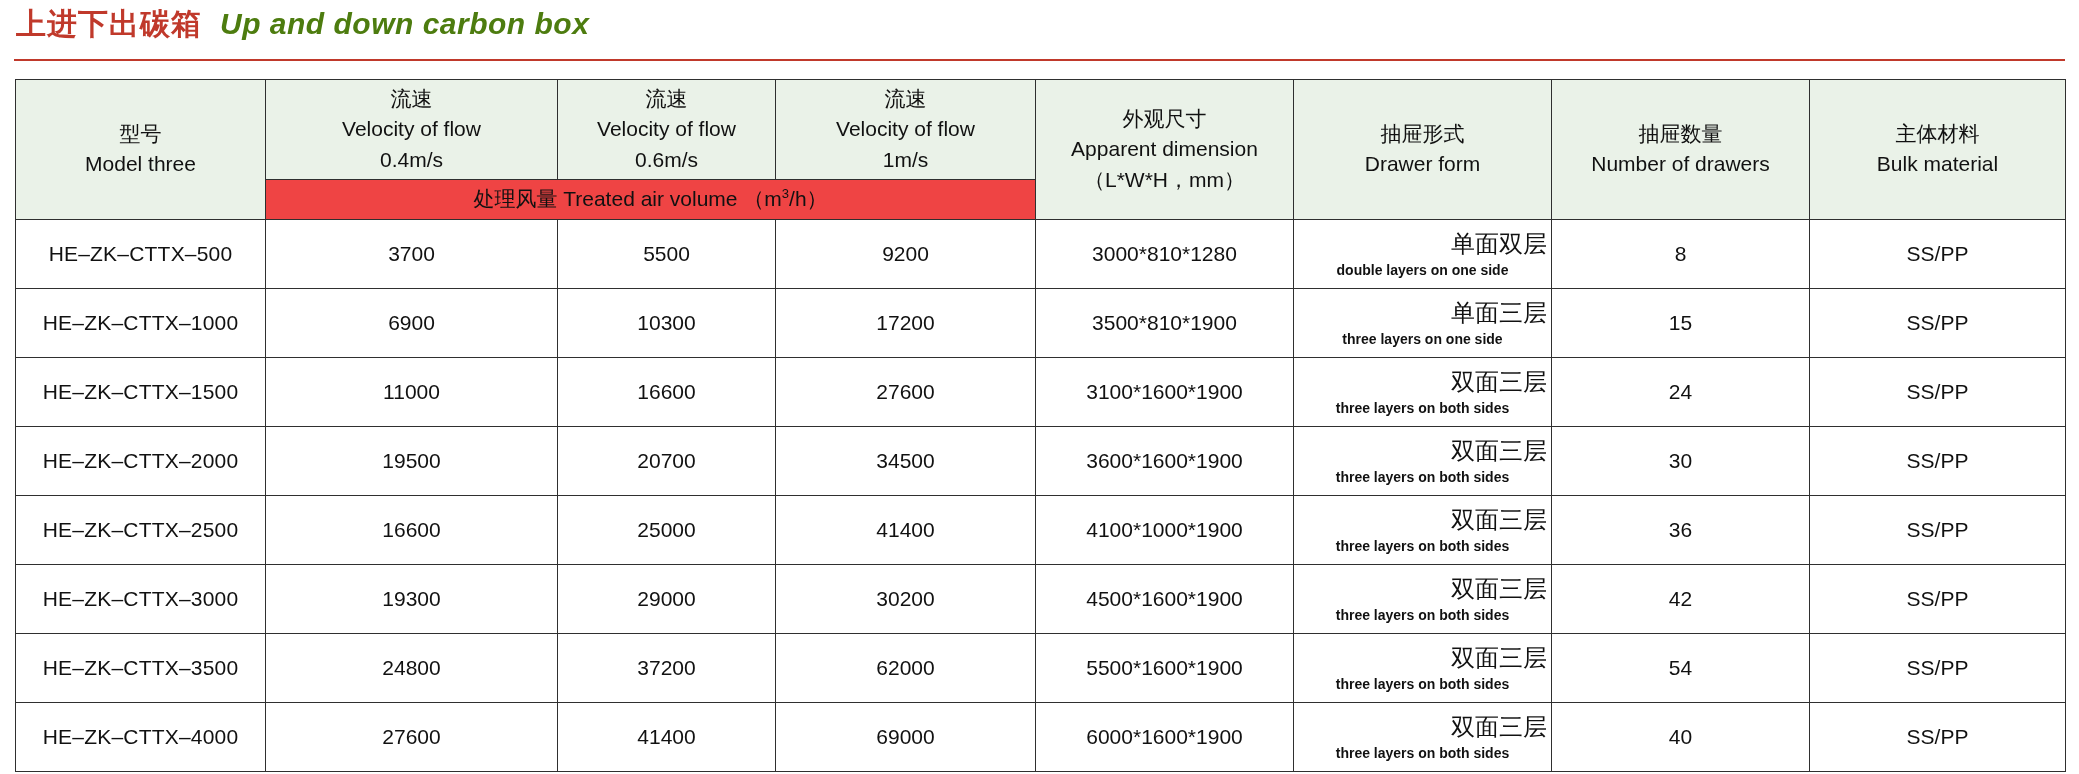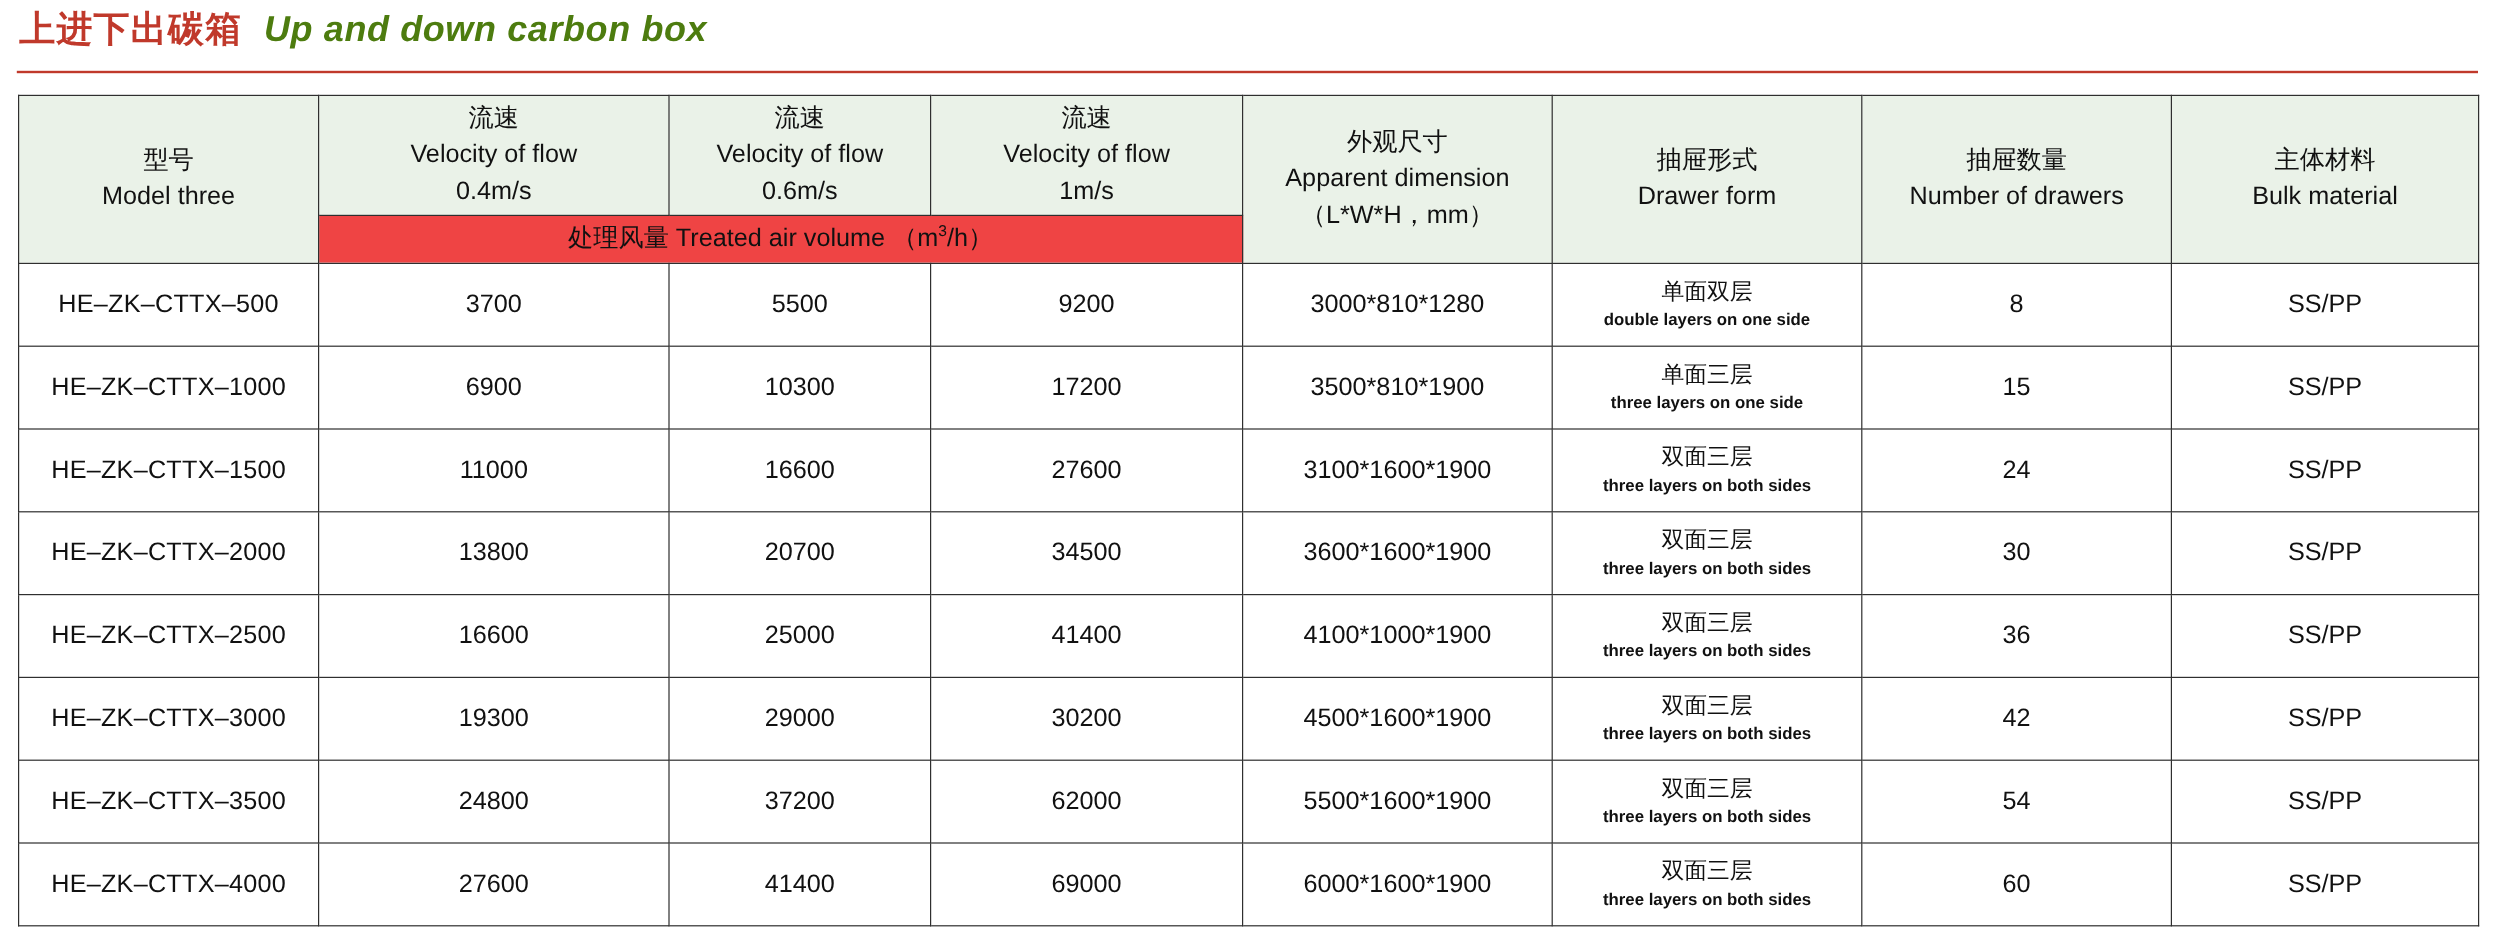--- a/index.html
+++ b/index.html
@@ -80,22 +80,23 @@
   }
   tbody td {
     height: 60px;
     background: #ffffff;
   }
   td.model {
     letter-spacing: 0.2px;
   }
   .drawer-cn {
     display: block;
-    font-size: 19px;
+    font-size: 24px;
     line-height: 1.35;
+    text-align: right;
   }
   .drawer-en {
     display: block;
     font-size: 14px;
     line-height: 1.35;
     font-weight: bold;
   }
   sup.unit {
     font-size: 13px;
     vertical-align: super;
@@ -213,21 +214,21 @@
         <td>3100*1600*1900</td>
         <td>
           <span class="drawer-cn">双面三层</span>
           <span class="drawer-en">three layers on both sides</span>
         </td>
         <td>24</td>
         <td>SS/PP</td>
       </tr>
       <tr>
         <td class="model">HE–ZK–CTTX–2000</td>
-        <td>13800</td>
+        <td>19500</td>
         <td>20700</td>
         <td>34500</td>
         <td>3600*1600*1900</td>
         <td>
           <span class="drawer-cn">双面三层</span>
           <span class="drawer-en">three layers on both sides</span>
         </td>
         <td>30</td>
         <td>SS/PP</td>
       </tr>
@@ -273,19 +274,19 @@
       <tr>
         <td class="model">HE–ZK–CTTX–4000</td>
         <td>27600</td>
         <td>41400</td>
         <td>69000</td>
         <td>6000*1600*1900</td>
         <td>
           <span class="drawer-cn">双面三层</span>
           <span class="drawer-en">three layers on both sides</span>
         </td>
-        <td>60</td>
+        <td>40</td>
         <td>SS/PP</td>
       </tr>
     </tbody>
   </table>
 
 </div>
 
 </body></html>

